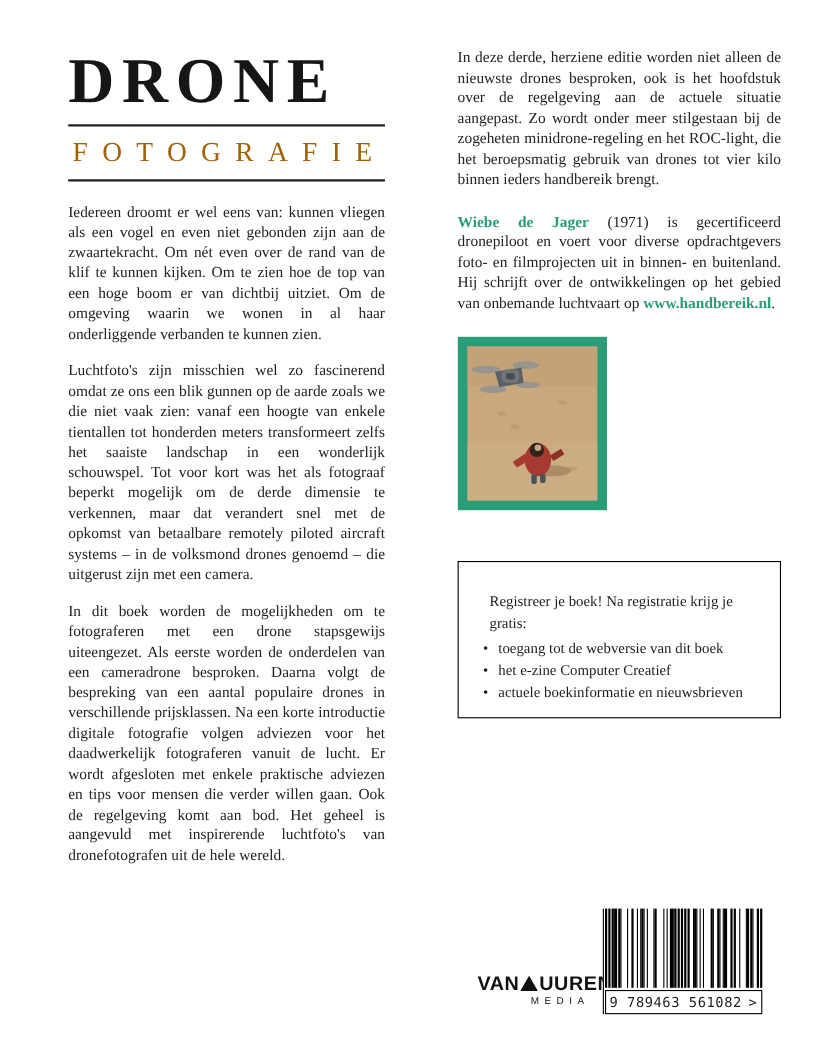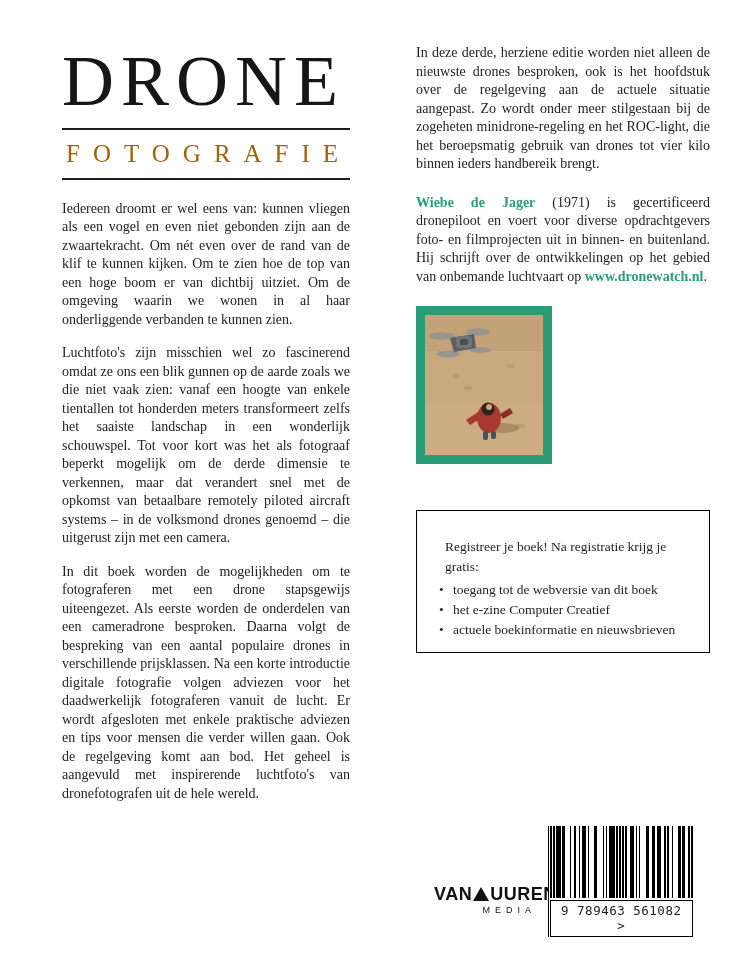--- a/index.html
+++ b/index.html
@@ -18,22 +18,22 @@
   
   .left-col {
     position: absolute;
     left: 62px;
     top: 44px;
     width: 288px;
   }
   .title-block { margin-bottom: 20px; }
   .title-main {
     font-family: "Liberation Serif", serif;
-    font-weight: 400;
-    font-size: 72px;
+    font-weight: 700;
+    font-size: 58px;
     line-height: 1.05;
     letter-spacing: 7px;
     margin: 0;
     color: #161615;
     white-space: nowrap;
   }
   .rule {
     border: none;
     border-top: 2px solid #1d1d1b;
     margin: 8px 0;
@@ -150,21 +150,20 @@
     width: 142.5px;
     padding: 2px 3px 3px 3px;
     font-family: "DejaVu Sans Mono", monospace;
     font-size: 12.5px;
     letter-spacing: 0.5px;
     display: flex;
     justify-content: space-between;
     align-items: center;
     background: #fff;
     white-space: nowrap;
-    flex-direction: column;
   }
 </style>
 </head>
 <body>
 
 <div class="page">
 
   <div class="left-col">
 
     <div class="title-block">
@@ -177,21 +176,21 @@
 
     <p class="body-p">Iedereen droomt er wel eens van: kunnen vliegen als een vogel en even niet gebonden zijn aan de zwaartekracht. Om nét even over de rand van de klif te kunnen kijken. Om te zien hoe de top van een hoge boom er van dichtbij uitziet. Om de omgeving waarin we wonen in al haar onderliggende verbanden te kunnen zien.</p>
     <p class="body-p">Luchtfoto's zijn misschien wel zo fascinerend omdat ze ons een blik gunnen op de aarde zoals we die niet vaak zien: vanaf een hoogte van enkele tientallen tot honderden meters transformeert zelfs het saaiste landschap in een wonderlijk schouwspel. Tot voor kort was het als fotograaf beperkt mogelijk om de derde dimensie te verkennen, maar dat verandert snel met de opkomst van betaalbare remotely piloted aircraft systems – in de volksmond drones genoemd – die uitgerust zijn met een camera.</p>
     <p class="body-p">In dit boek worden de mogelijkheden om te fotograferen met een drone stapsgewijs uiteengezet. Als eerste worden de onderdelen van een cameradrone besproken. Daarna volgt de bespreking van een aantal populaire drones in verschillende prijsklassen. Na een korte introductie digitale fotografie volgen adviezen voor het daadwerkelijk fotograferen vanuit de lucht. Er wordt afgesloten met enkele praktische adviezen en tips voor mensen die verder willen gaan. Ook de regelgeving komt aan bod. Het geheel is aangevuld met inspirerende luchtfoto's van dronefotografen uit de hele wereld.</p>
   </div>
 
   <div class="right-col">
 
     <p class="body-p">In deze derde, herziene editie worden niet alleen de nieuwste drones besproken, ook is het hoofdstuk over de regelgeving aan de actuele situatie aangepast. Zo wordt onder meer stilgestaan bij de zogeheten minidrone-regeling en het ROC-light, die het beroepsmatig gebruik van drones tot vier kilo binnen ieders handbereik brengt.</p>
 
-    <p class="body-p author-p"><span class="accent-bold">Wiebe de Jager</span><span> (1971) is gecertificeerd dronepiloot en voert voor diverse opdrachtgevers foto- en filmprojecten uit in binnen- en buitenland. Hij schrijft over de ontwikkelingen op het gebied van onbemande luchtvaart op </span><span class="accent-bold">www.dronewatch.nl</span><span>.</span></p>
+    <p class="body-p author-p"><span class="accent-bold">Wiebe de Jager</span><span> (1971) is gecertificeerd dronepiloot en voert voor diverse opdrachtgevers foto- en filmprojecten uit in binnen- en buitenland. Hij schrijft over de ontwikkelingen op het gebied van onbemande luchtvaart op </span><span class="accent-bold">www.handbereik.nl</span><span>.</span></p>
 
     <div class="photo-wrap">
       <svg width="136" height="158" viewBox="0 0 136 158" xmlns="http://www.w3.org/2000/svg">
         <rect x="0" y="0" width="136" height="158" fill="#2a9c77"></rect>
         <rect x="9" y="9" width="118" height="140" fill="#c9a87e"></rect>
         <rect x="9" y="9" width="118" height="36" fill="#c2a076" opacity="0.8"></rect>
         <rect x="9" y="96" width="118" height="53" fill="#cdad83" opacity="0.8"></rect>
         <ellipse cx="40" cy="70" rx="4" ry="2" fill="#b3905f" opacity="0.55"></ellipse>
         <ellipse cx="52" cy="82" rx="4" ry="2" fill="#b3905f" opacity="0.55"></ellipse>
         <ellipse cx="95" cy="60" rx="4" ry="2" fill="#b3905f" opacity="0.5"></ellipse>

